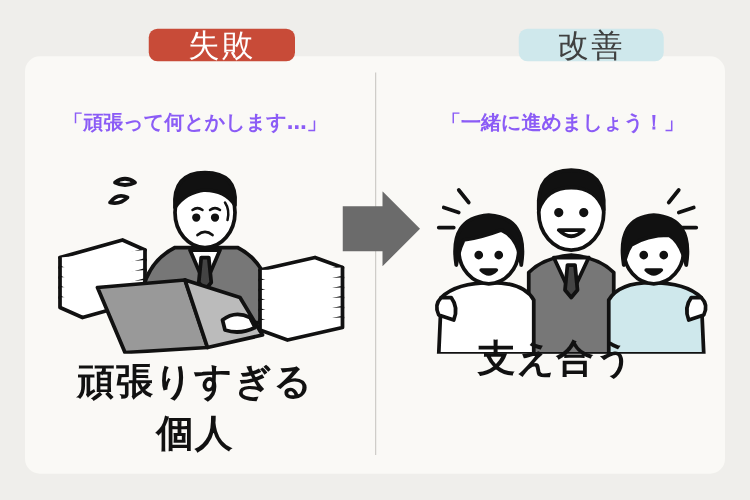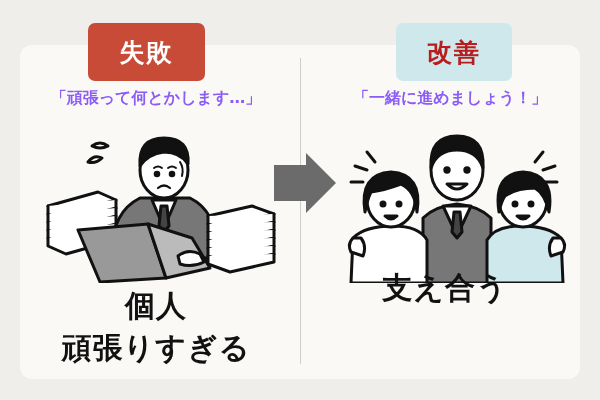--- a/index.html
+++ b/index.html
@@ -11,26 +11,26 @@
   }
   .card {
     position: absolute; left: 20px; top: 45px; width: 560px; height: 334px;
     background: #faf9f6; border-radius: 12px;
   }
   .divider {
     position: absolute; left: 300px; top: 58px; width: 1px; height: 306px;
     background: #cfcdc9;
   }
   .badge {
-    position: absolute; top: 23px; height: 58px; border-radius: 7px;
+    position: absolute; top: 23px; height: 26px; border-radius: 7px;
     display: flex; align-items: center; justify-content: center;
-    font-weight: bold; font-size: 25px; letter-spacing: 2px;
+    font-weight: normal; font-size: 25px; letter-spacing: 2px; margin-left: 31px;
   }
   .badge.fail { left: 88px; width: 117px; background: #c84b38; color: #fff; }
-  .badge.improve { left: 396px; width: 116px; background: #cfe8ec; color: #b91c1c; }
+  .badge.improve { left: 384px; width: 116px; background: #cfe8ec; color: #404040; }
   .quote {
     position: absolute; top: 88px; font-size: 16px; font-weight: bold;
     color: #8b5cf6; white-space: nowrap; text-align: center;
   }
   .quote.left { left: 36px; width: 240px; }
   .quote.right { left: 328px; width: 244px; text-align: center; }
   .caption {
     position: absolute; text-align: center; font-weight: bold;
     font-size: 30px; line-height: 42px; color: #111; letter-spacing: 1px;
   }
@@ -131,18 +131,18 @@
     <path d="M154 94 Q148 56 178 54 Q210 56 204 94 Q200 76 190 70 Q172 70 160 78 Q156 84 154 94 Z" fill="#111"></path>
     <circle cx="170" cy="86" r="2" fill="#111"></circle>
     <circle cx="186" cy="86" r="2" fill="#111"></circle>
     <path d="M172 98 q6 6 12 0 z" fill="#fff"></path>
 
     <path d="M216 120 q6 6 2 14 l-12 4 q-4 -10 2 -18z" fill="#fff"></path>
   </g>
 </svg>
 
 <div class="caption left">
+  <div>頑張りすぎる</div>
   <div>個人</div>
-  <div>頑張りすぎる</div>
 </div>
 <div class="caption right">
   <div>支え合う</div>
 </div>
 
 </body></html>

